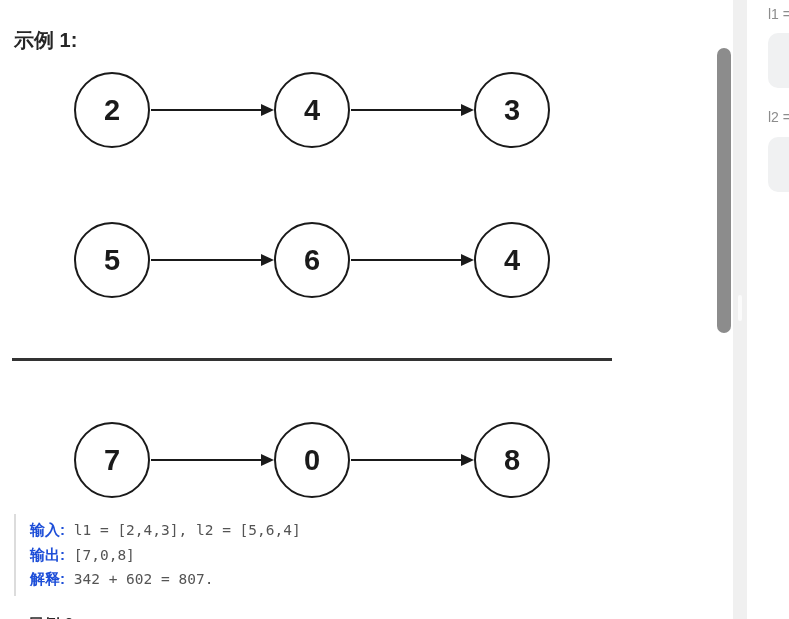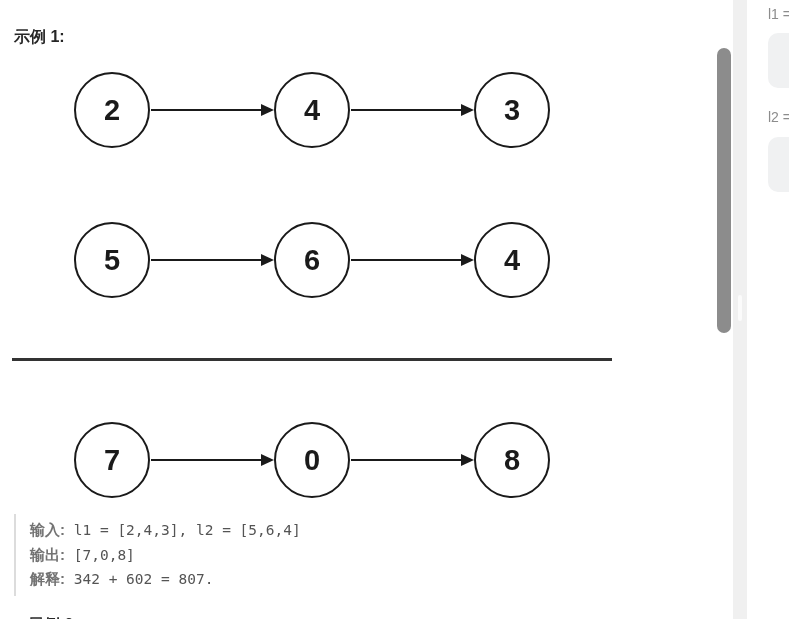--- a/index.html
+++ b/index.html
@@ -3,38 +3,38 @@
 <meta charset="utf-8">
 <style>
   * { margin:0; padding:0; box-sizing:border-box; }
   html,body { width:789px; height:619px; overflow:hidden; background:#fff;
               font-family:"Liberation Sans", sans-serif; }
   .page { position:relative; width:789px; height:619px; background:#fff; }
 
   
   .content { position:absolute; left:0; top:0; width:714px; height:619px; background:#fff; overflow:hidden; }
 
-  .example-title { position:absolute; left:14px; top:27px; font-size:16px; font-weight:700; color:#262626; }
+  .example-title { position:absolute; left:14px; top:27px; font-size:20px; font-weight:700; color:#262626; }
 
   .diagram { position:absolute; left:0; top:0; width:714px; height:500px; }
   .list-row { position:absolute; left:0; width:640px; height:76px; }
   .node { position:absolute; top:0; width:76px; height:76px; border:2.5px solid #1a1a1a; border-radius:50%;
           background:#fff; display:flex; align-items:center; justify-content:center;
           font-size:29px; font-weight:700; color:#1a1a1a; }
   .arrow { position:absolute; top:36.8px; height:2.5px; background:#1a1a1a; }
   .arrow::after { content:""; position:absolute; right:-12px; top:50%; transform:translateY(-50%);
                   width:0; height:0; border-left:13px solid #1a1a1a;
                   border-top:6px solid transparent; border-bottom:6px solid transparent; }
 
   .separator { position:absolute; left:12px; top:358px; width:600px; height:3px; background:#333; }
 
   .example-block { position:absolute; left:14px; top:514px; width:660px; border-left:2px solid #dcdcdc;
                    padding:4px 0 4px 14px; font-family:"DejaVu Sans Mono", monospace;
                    font-size:14.5px; line-height:24.5px; color:#545454; white-space:pre; }
-  .example-block .lbl { font-family:"Liberation Sans", sans-serif; font-weight:700; color:#737373; font-size:15px; }
+  .example-block .lbl { font-family:"Liberation Sans", sans-serif; font-weight:700; color:#1d4ed8; font-size:15px; }
 
   .next-example-sliver { position:absolute; left:28px; top:615px; height:4px; overflow:hidden;
                          font-size:16px; font-weight:700; color:#262626; }
 
   
   .scrollbar-thumb { position:absolute; left:717px; top:48px; width:14px; height:285px;
                      background:#8c8c8c; border-radius:7px; }
 
   
   .gutter { position:absolute; left:733px; top:0; width:14px; height:619px; background:#f0f0f0; }

